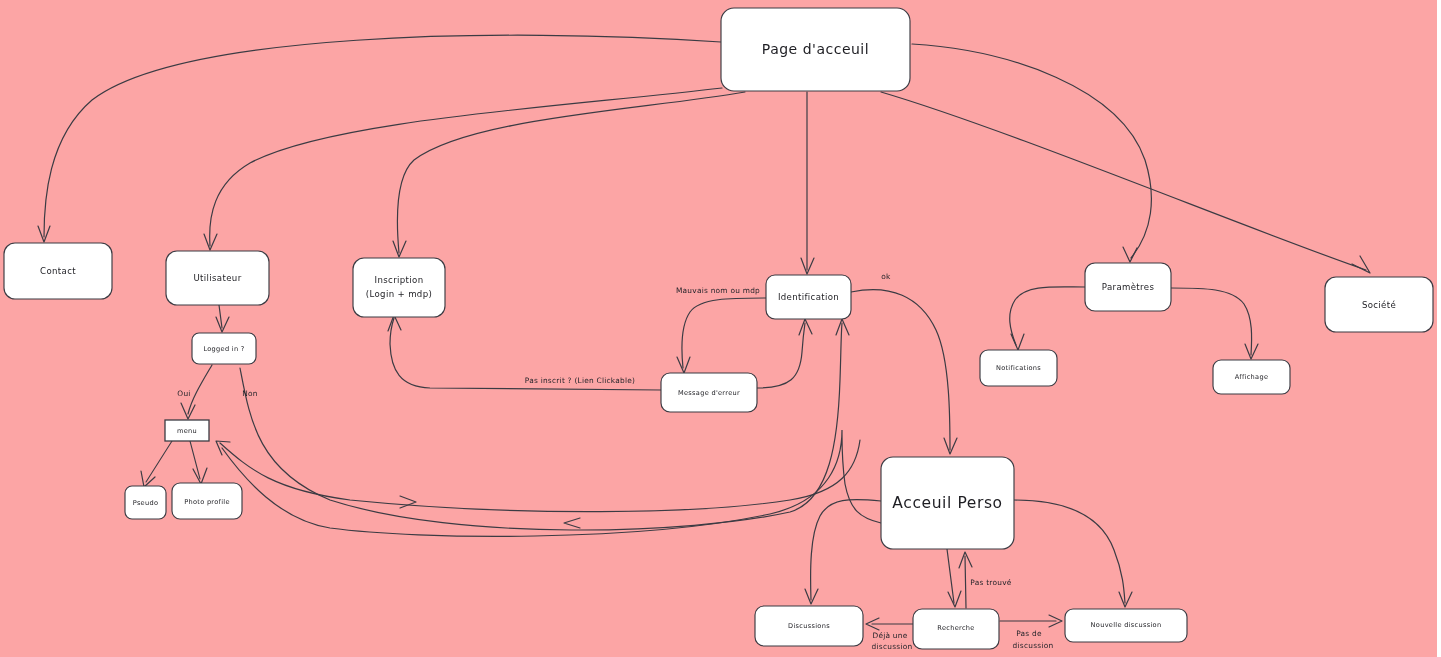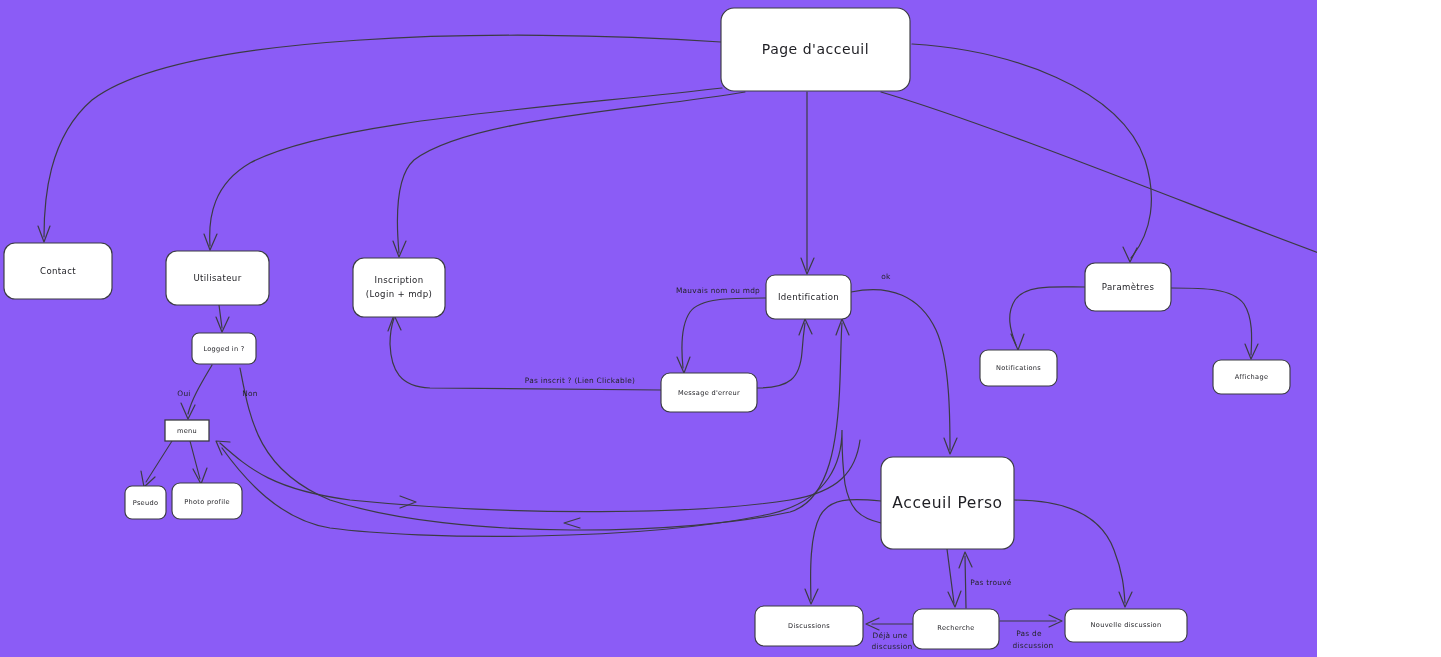--- a/index.html
+++ b/index.html
@@ -5,23 +5,23 @@
   html, body {
     margin: 0;
     padding: 0;
     background: #ffffff;
   }
   body {
     font-family: "DejaVu Sans", sans-serif;
   }
   #canvas-wrap {
     position: relative;
-    width: 1317px;
+    width: 1437px;
     height: 657px;
-    background: #8b5cf6;
+    background: #fca5a5;
     overflow: hidden;
   }
   svg#diagram {
     display: block;
     width: 1441px;
     height: 657px;
   }
   .node-shape {
     fill: #ffffff;
     stroke: #3b3b43;

